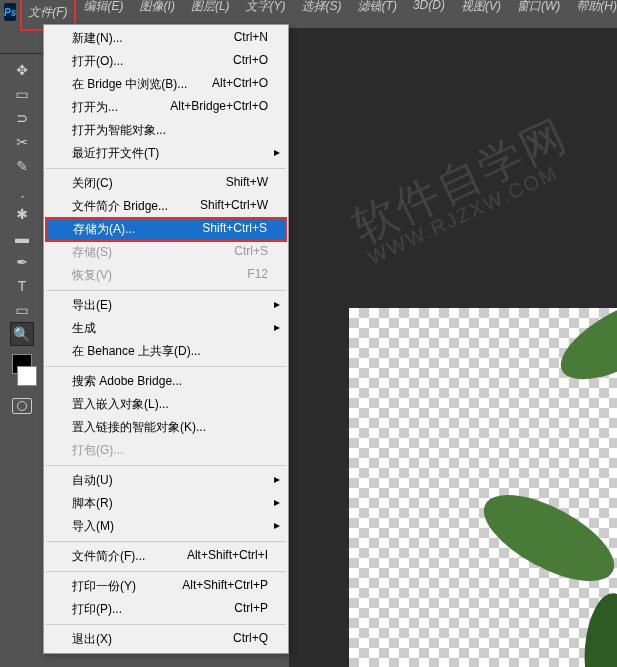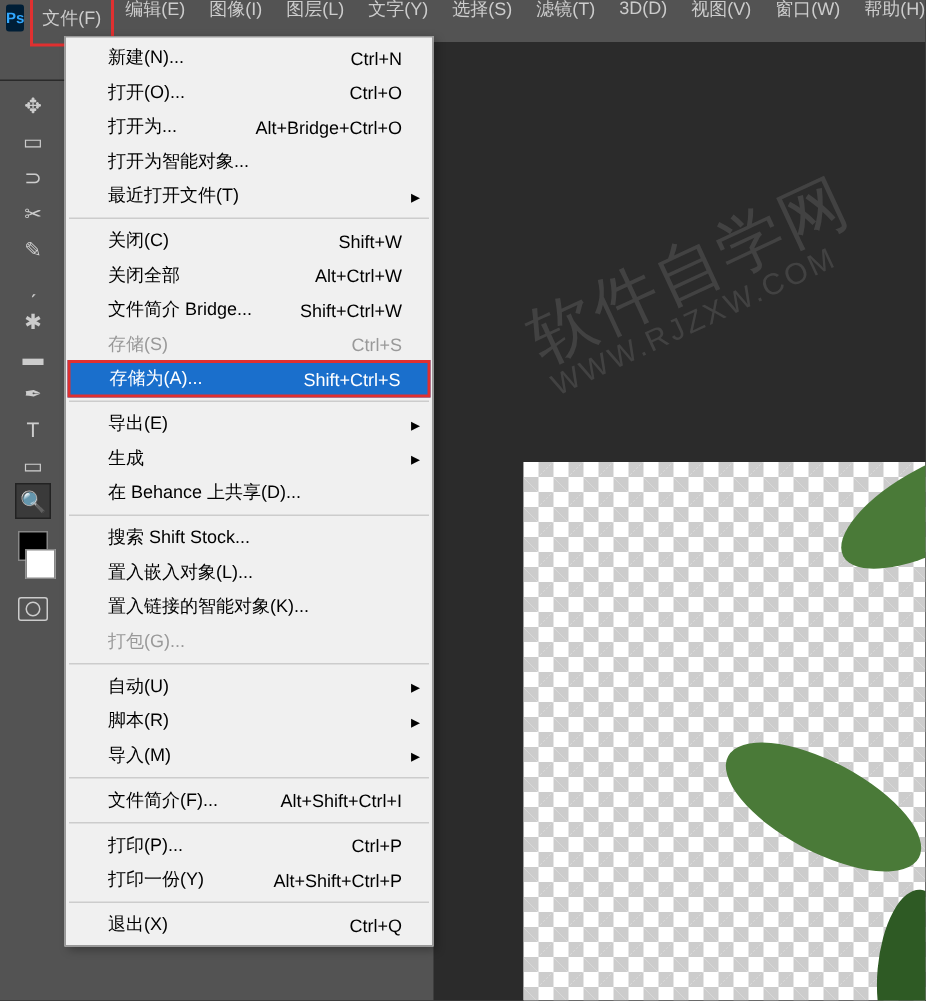--- a/index.html
+++ b/index.html
@@ -12,20 +12,21 @@
       overflow: hidden;
       position: relative;
       color: #ccc;
     }
     .menubar {
       background: #535353;
       height: 24px;
       display: flex;
       align-items: center;
       padding-left: 4px;
+      font-style: italic;
     }
     .ps-icon {
       width: 20px;
       height: 18px;
       background: #001e36;
       color: #31a8ff;
       font-size: 10px;
       font-weight: bold;
       display: flex;
       align-items: center;
@@ -110,21 +111,20 @@
       box-shadow: 2px 2px 6px rgba(0,0,0,0.3);
       color: #000;
       padding: 2px 0;
     }
     .dd-item {
       display: flex;
       justify-content: space-between;
       padding: 3px 20px 3px 28px;
       white-space: nowrap;
       cursor: pointer;
-      align-items: center;
     }
     .dd-item.disabled { color: #999; }
     .dd-item.highlight-red {
       border: 2px solid #e03030;
       margin: -1px 1px;
       padding: 2px 18px 2px 26px;
     }
     .dd-item.highlight-blue {
       background: #1a6fcc;
       color: #fff;
@@ -251,66 +251,70 @@
 <div class="dropdown" id="file-menu">
     <div class="dd-item">
       <span>新建(N)...</span>
       <span>Ctrl+N</span>
     </div>
     <div class="dd-item">
       <span>打开(O)...</span>
       <span>Ctrl+O</span>
     </div>
     <div class="dd-item">
+      <span>在 Bridge 中浏览(B)...</span>
+      <span>Alt+Ctrl+O</span>
+    </div>
+    <div class="dd-item">
       <span>打开为...</span>
       <span>Alt+Bridge+Ctrl+O</span>
     </div>
     <div class="dd-item">
       <span>打开为智能对象...</span>
     </div>
     <div class="dd-item">
       <span>最近打开文件(T)</span>
       <span class="dd-arrow">▸</span>
     </div>
     <div class="dd-sep"></div>
     <div class="dd-item">
       <span>关闭(C)</span>
       <span>Shift+W</span>
     </div>
     <div class="dd-item">
-      <span>关闭全部</span>
-      <span>Alt+Ctrl+W</span>
-    </div>
-    <div class="dd-item">
       <span>文件简介 Bridge...</span>
       <span>Shift+Ctrl+W</span>
+    </div>
+    <div class="dd-item highlight-red highlight-blue">
+      <span>存储为(A)...</span>
+      <span>Shift+Ctrl+S</span>
     </div>
     <div class="dd-item disabled">
       <span>存储(S)</span>
       <span>Ctrl+S</span>
     </div>
-    <div class="dd-item highlight-red highlight-blue">
-      <span>存储为(A)...</span>
-      <span>Shift+Ctrl+S</span>
+    <div class="dd-item disabled">
+      <span>恢复(V)</span>
+      <span>F12</span>
     </div>
     <div class="dd-sep"></div>
     <div class="dd-item">
       <span>导出(E)</span>
       <span class="dd-arrow">▸</span>
     </div>
     <div class="dd-item">
       <span>生成</span>
       <span class="dd-arrow">▸</span>
     </div>
     <div class="dd-item">
       <span>在 Behance 上共享(D)...</span>
     </div>
     <div class="dd-sep"></div>
     <div class="dd-item">
-      <span>搜索 Shift Stock...</span>
+      <span>搜索 Adobe Bridge...</span>
     </div>
     <div class="dd-item">
       <span>置入嵌入对象(L)...</span>
     </div>
     <div class="dd-item">
       <span>置入链接的智能对象(K)...</span>
     </div>
     <div class="dd-item disabled">
       <span>打包(G)...</span>
     </div>
@@ -327,25 +331,25 @@
       <span>导入(M)</span>
       <span class="dd-arrow">▸</span>
     </div>
     <div class="dd-sep"></div>
     <div class="dd-item">
       <span>文件简介(F)...</span>
       <span>Alt+Shift+Ctrl+I</span>
     </div>
     <div class="dd-sep"></div>
     <div class="dd-item">
+      <span>打印一份(Y)</span>
+      <span>Alt+Shift+Ctrl+P</span>
+    </div>
+    <div class="dd-item">
       <span>打印(P)...</span>
       <span>Ctrl+P</span>
     </div>
-    <div class="dd-item">
-      <span>打印一份(Y)</span>
-      <span>Alt+Shift+Ctrl+P</span>
-    </div>
     <div class="dd-sep"></div>
     <div class="dd-item">
       <span>退出(X)</span>
       <span>Ctrl+Q</span>
     </div>
   </div>
 
 </body></html>

